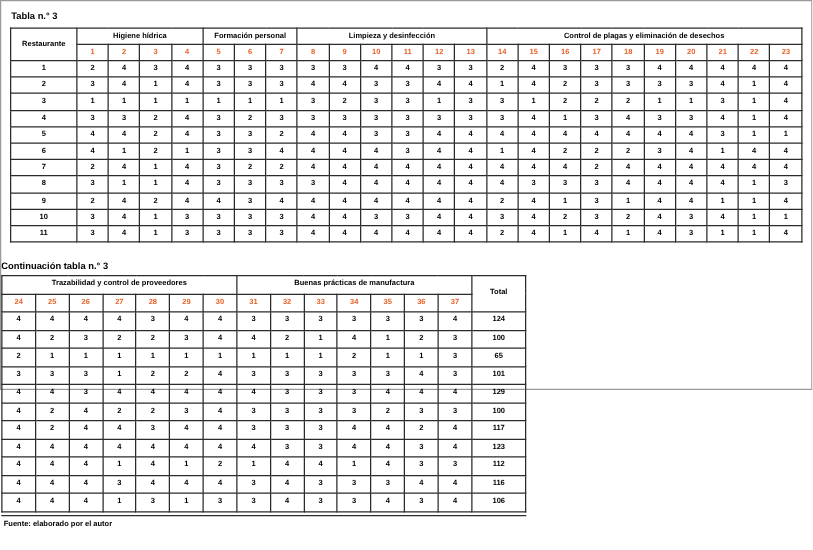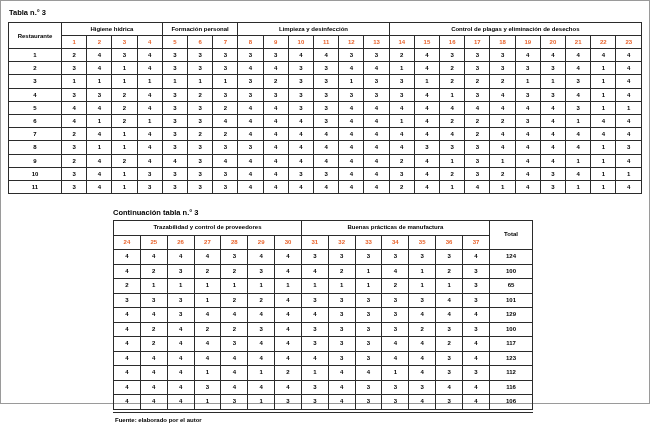--- a/index.html
+++ b/index.html
@@ -10,21 +10,21 @@
   body {
     width: 650px;
     height: 440px;
     font-family: "Liberation Sans", sans-serif;
     color: #000000;
     overflow: hidden;
   }
   #page {
     position: relative;
     width: 650px;
-    height: 404px;
+    height: 312px;
     box-sizing: border-box;
     border: 1px solid #9a9a9a;
     background: #ffffff;
   }
   .title-row {
     display: flex;
     align-items: baseline;
     padding: 7px 0 5px 8px;
     font-size: 7.5px;
     font-weight: bold;
@@ -57,21 +57,20 @@
     font-weight: bold;
     font-size: 6px;
   }
   .rowlabel {
     font-weight: bold;
     font-size: 6px;
   }
   .t1 .datarow td { height: 12.2px; line-height: 12.2px; font-weight: bold; }
   .cont-wrap {
     margin-top: 14px;
-    padding-left: 112px;
   }
   .cont-title {
     font-size: 7.5px;
     font-weight: bold;
     padding-bottom: 3px;
   }
   .t2 {
     width: 420px;
   }
   .t2 td, .t2 th {

